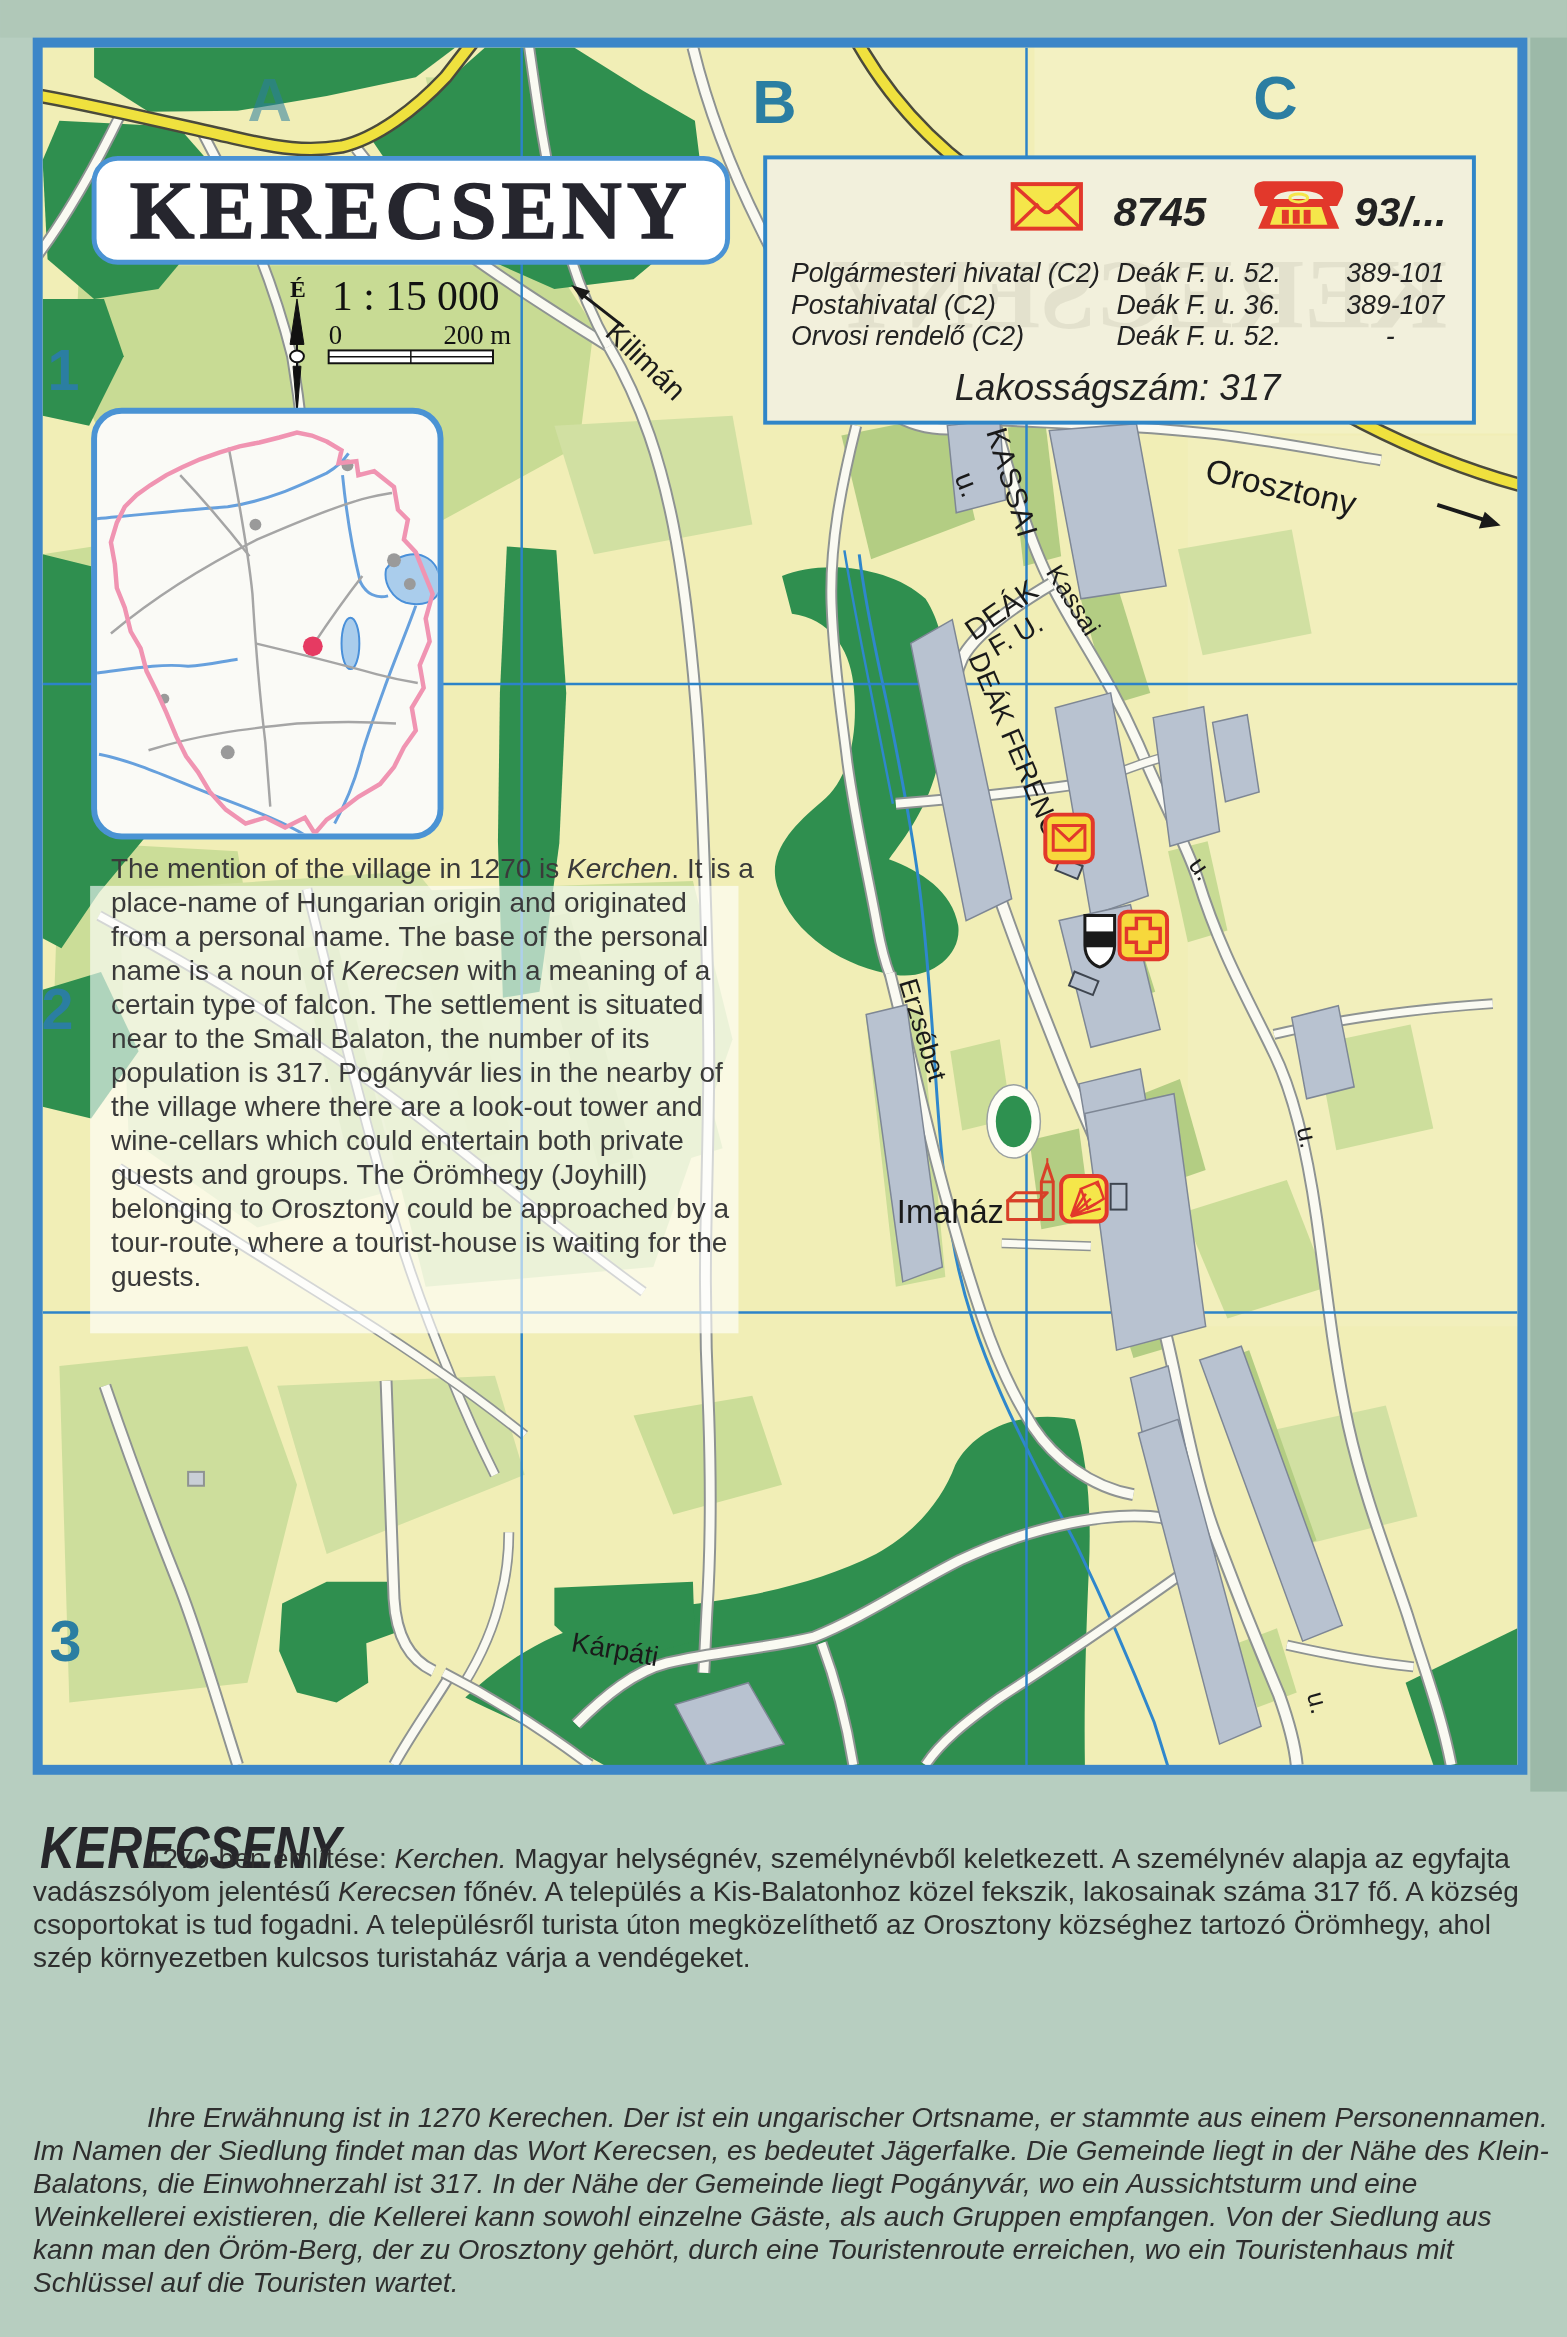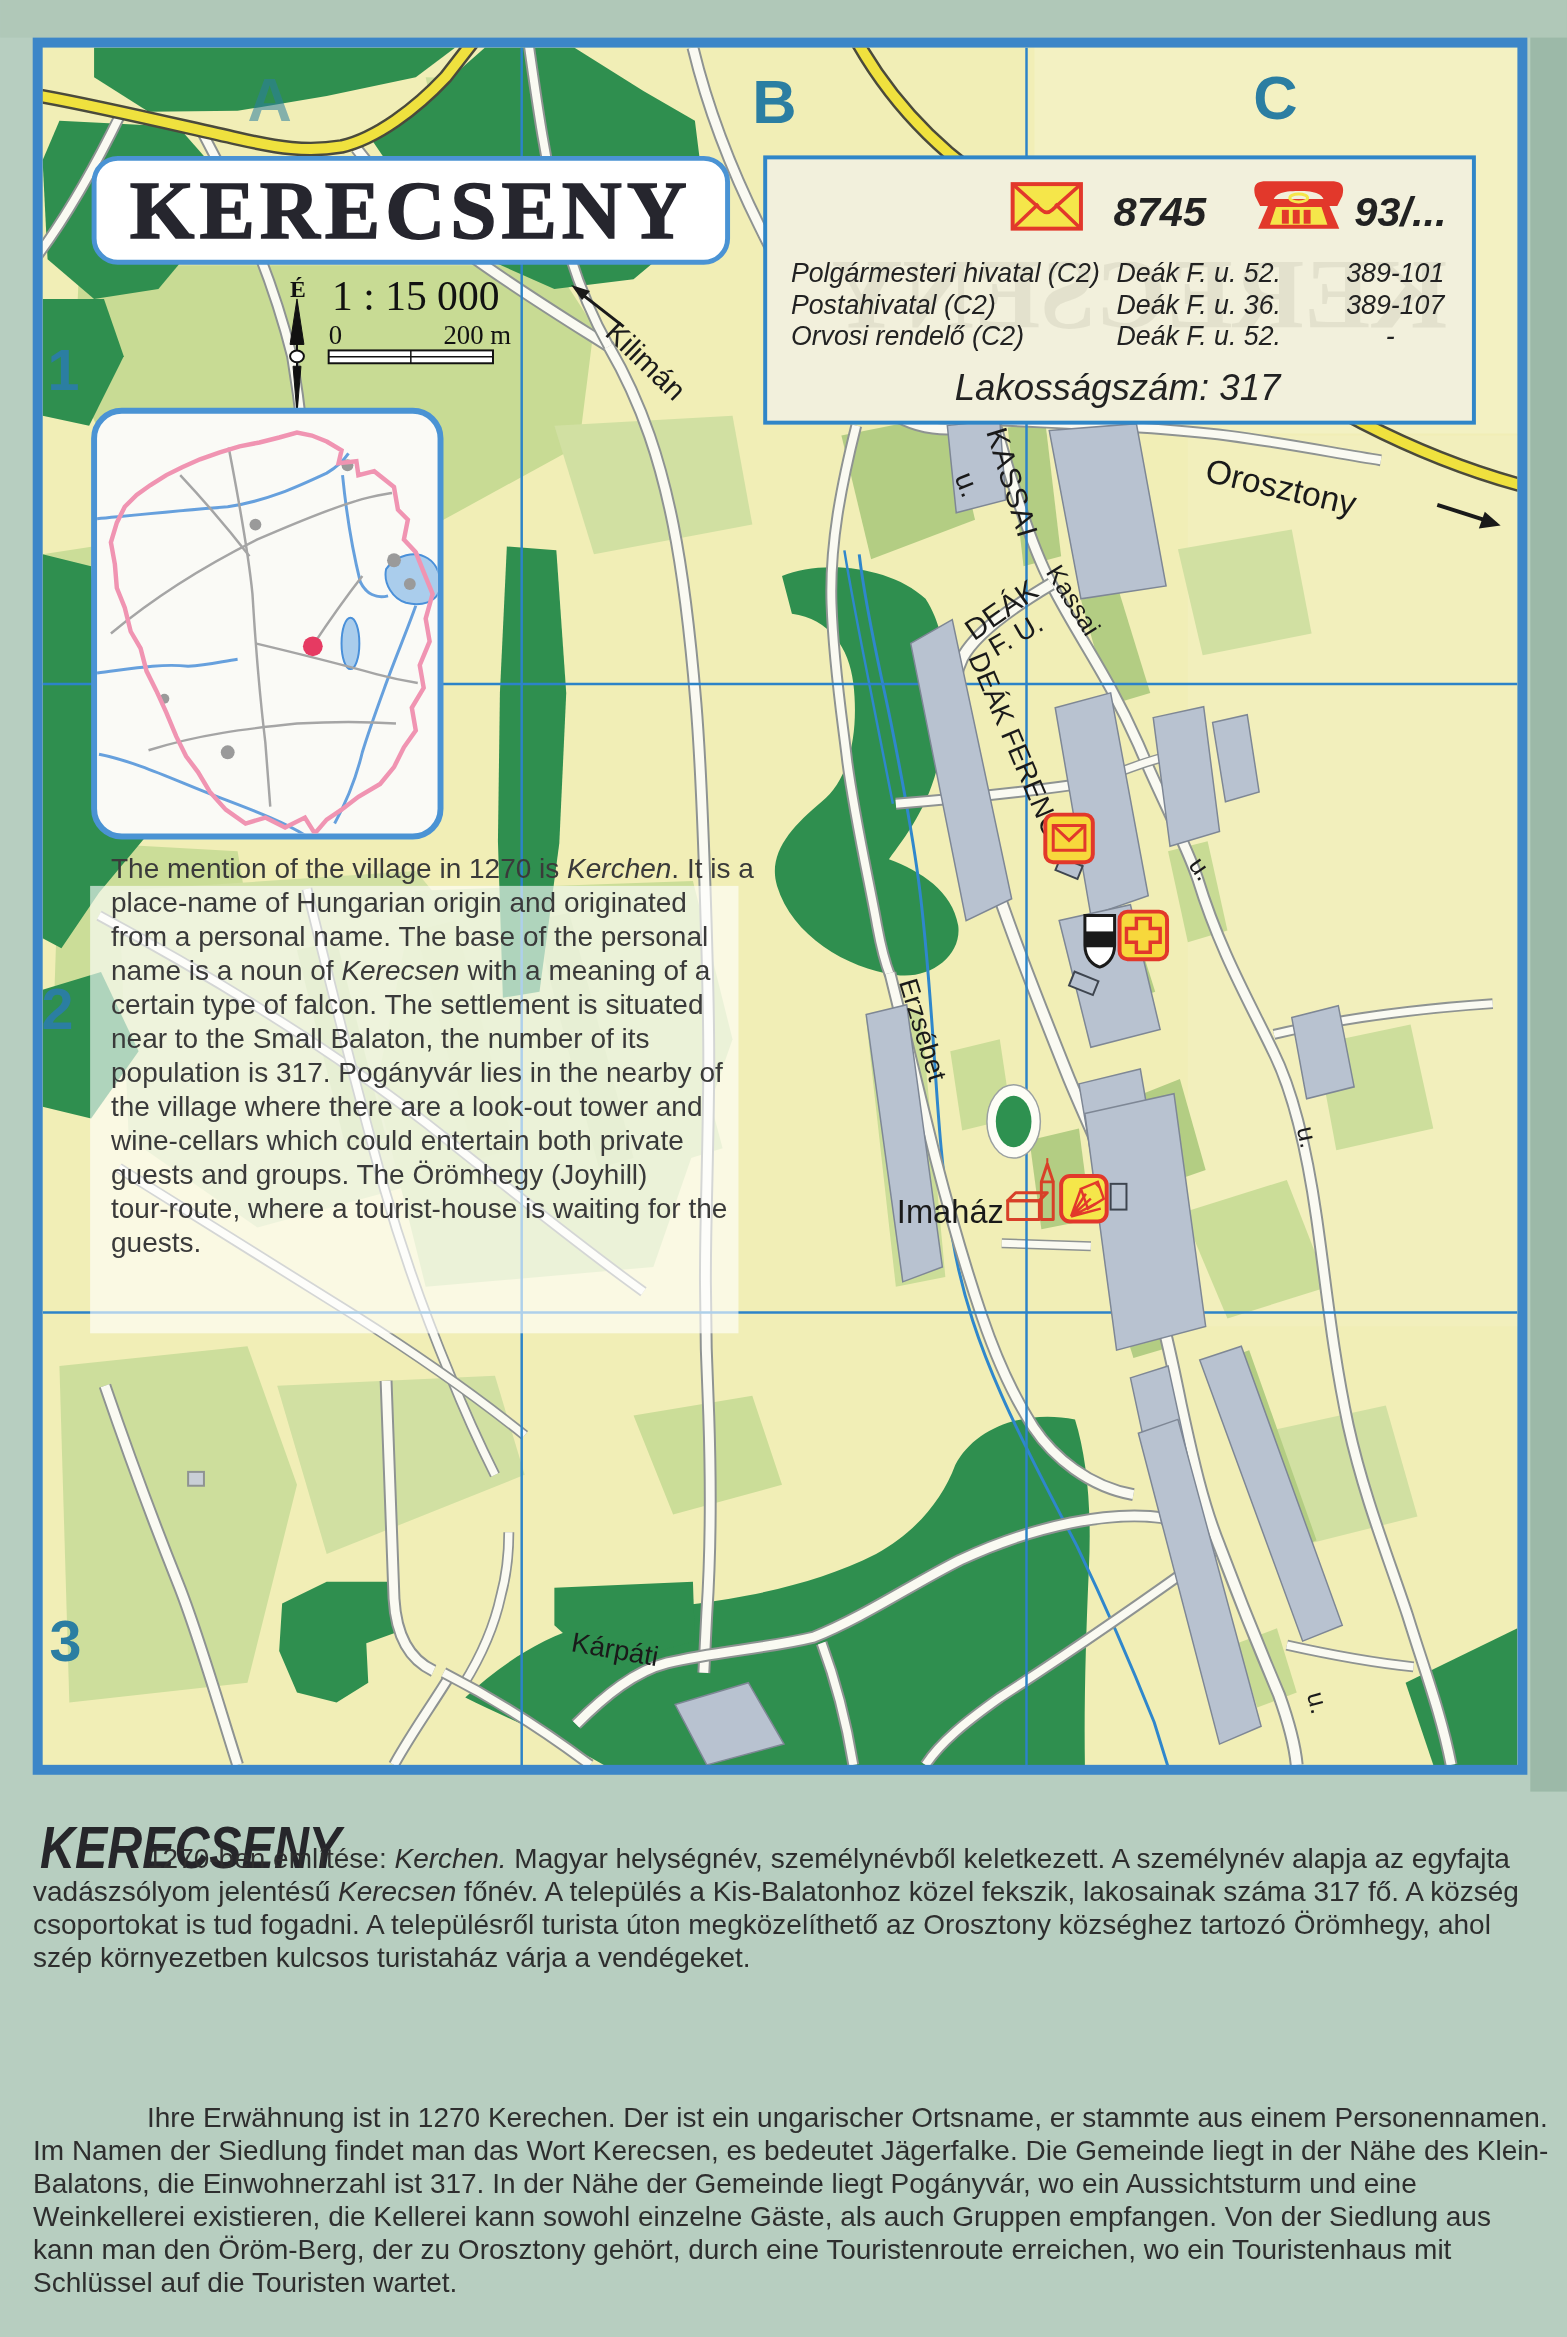--- a/index.html
+++ b/index.html
@@ -433,34 +433,35 @@
 <div class="jl">The mention of the village in 1270 is <i>Kerchen</i>. It is a</div>
 <div class="jl">place-name of Hungarian origin and originated</div>
 <div class="jl">from a personal name. The base of the personal</div>
 <div class="jl">name is a noun of <i>Kerecsen</i> with a meaning of a</div>
 <div class="jl">certain type of falcon. The settlement is situated</div>
 <div class="jl">near to the Small Balaton, the number of its</div>
 <div class="jl">population is 317. Pogányvár lies in the nearby of</div>
 <div class="jl">the village where there are a look-out tower and</div>
 <div class="jl">wine-cellars which could entertain both private</div>
 <div class="jl">guests and groups. The Örömhegy (Joyhill)</div>
+<div class="jl">belonging to Orosztony could be approached by a</div>
 <div class="jl">tour-route, where a tourist-house is waiting for the</div>
 <div>guests.</div>
 </div>
 
 <div class="txt" style="left:40px;top:1814px;font-size:59px;font-weight:bold;font-style:italic;color:#26262a;letter-spacing:0px;transform:scaleX(0.82);transform-origin:left top;">KERECSENY</div>
 
 <div class="txt" style="left:33px;top:1842px;width:1499px;font-size:28px;line-height:33px;color:#2e2e2e;">
 <div class="jl" style="padding-left:114px;">1270-ben említése: <i>Kerchen.</i> Magyar helységnév, személynévből keletkezett. A személynév alapja az egyfajta</div>
 <div class="jl">vadászsólyom jelentésű <i>Kerecsen</i> főnév. A település a Kis-Balatonhoz közel fekszik, lakosainak száma 317 fő. A község</div>
 <div class="jl">csoportokat is tud fogadni. A településről turista úton megközelíthető az Orosztony községhez tartozó Örömhegy, ahol</div>
 <div>szép környezetben kulcsos turistaház várja a vendégeket.</div>
 </div>
 
-<div class="txt" style="left:33px;top:2101px;width:1499px;font-size:28px;line-height:33px;color:#2e2e2e;">
+<div class="txt" style="left:33px;top:2101px;width:1499px;font-size:28px;line-height:33px;font-style:italic;color:#2e2e2e;">
 <div class="jl" style="padding-left:114px;">Ihre Erwähnung ist in 1270 Kerechen. Der ist ein ungarischer Ortsname, er stammte aus einem Personennamen.</div>
 <div class="jl">Im Namen der Siedlung findet man das Wort Kerecsen, es bedeutet Jägerfalke. Die Gemeinde liegt in der Nähe des Klein-</div>
 <div class="jl">Balatons, die Einwohnerzahl ist 317. In der Nähe der Gemeinde liegt Pogányvár, wo ein Aussichtsturm und eine</div>
 <div class="jl">Weinkellerei existieren, die Kellerei kann sowohl einzelne Gäste, als auch Gruppen empfangen. Von der Siedlung aus</div>
 <div class="jl">kann man den Öröm-Berg, der zu Orosztony gehört, durch eine Touristenroute erreichen, wo ein Touristenhaus mit</div>
 <div>Schlüssel auf die Touristen wartet.</div>
 </div>
 
 
 </body></html>

